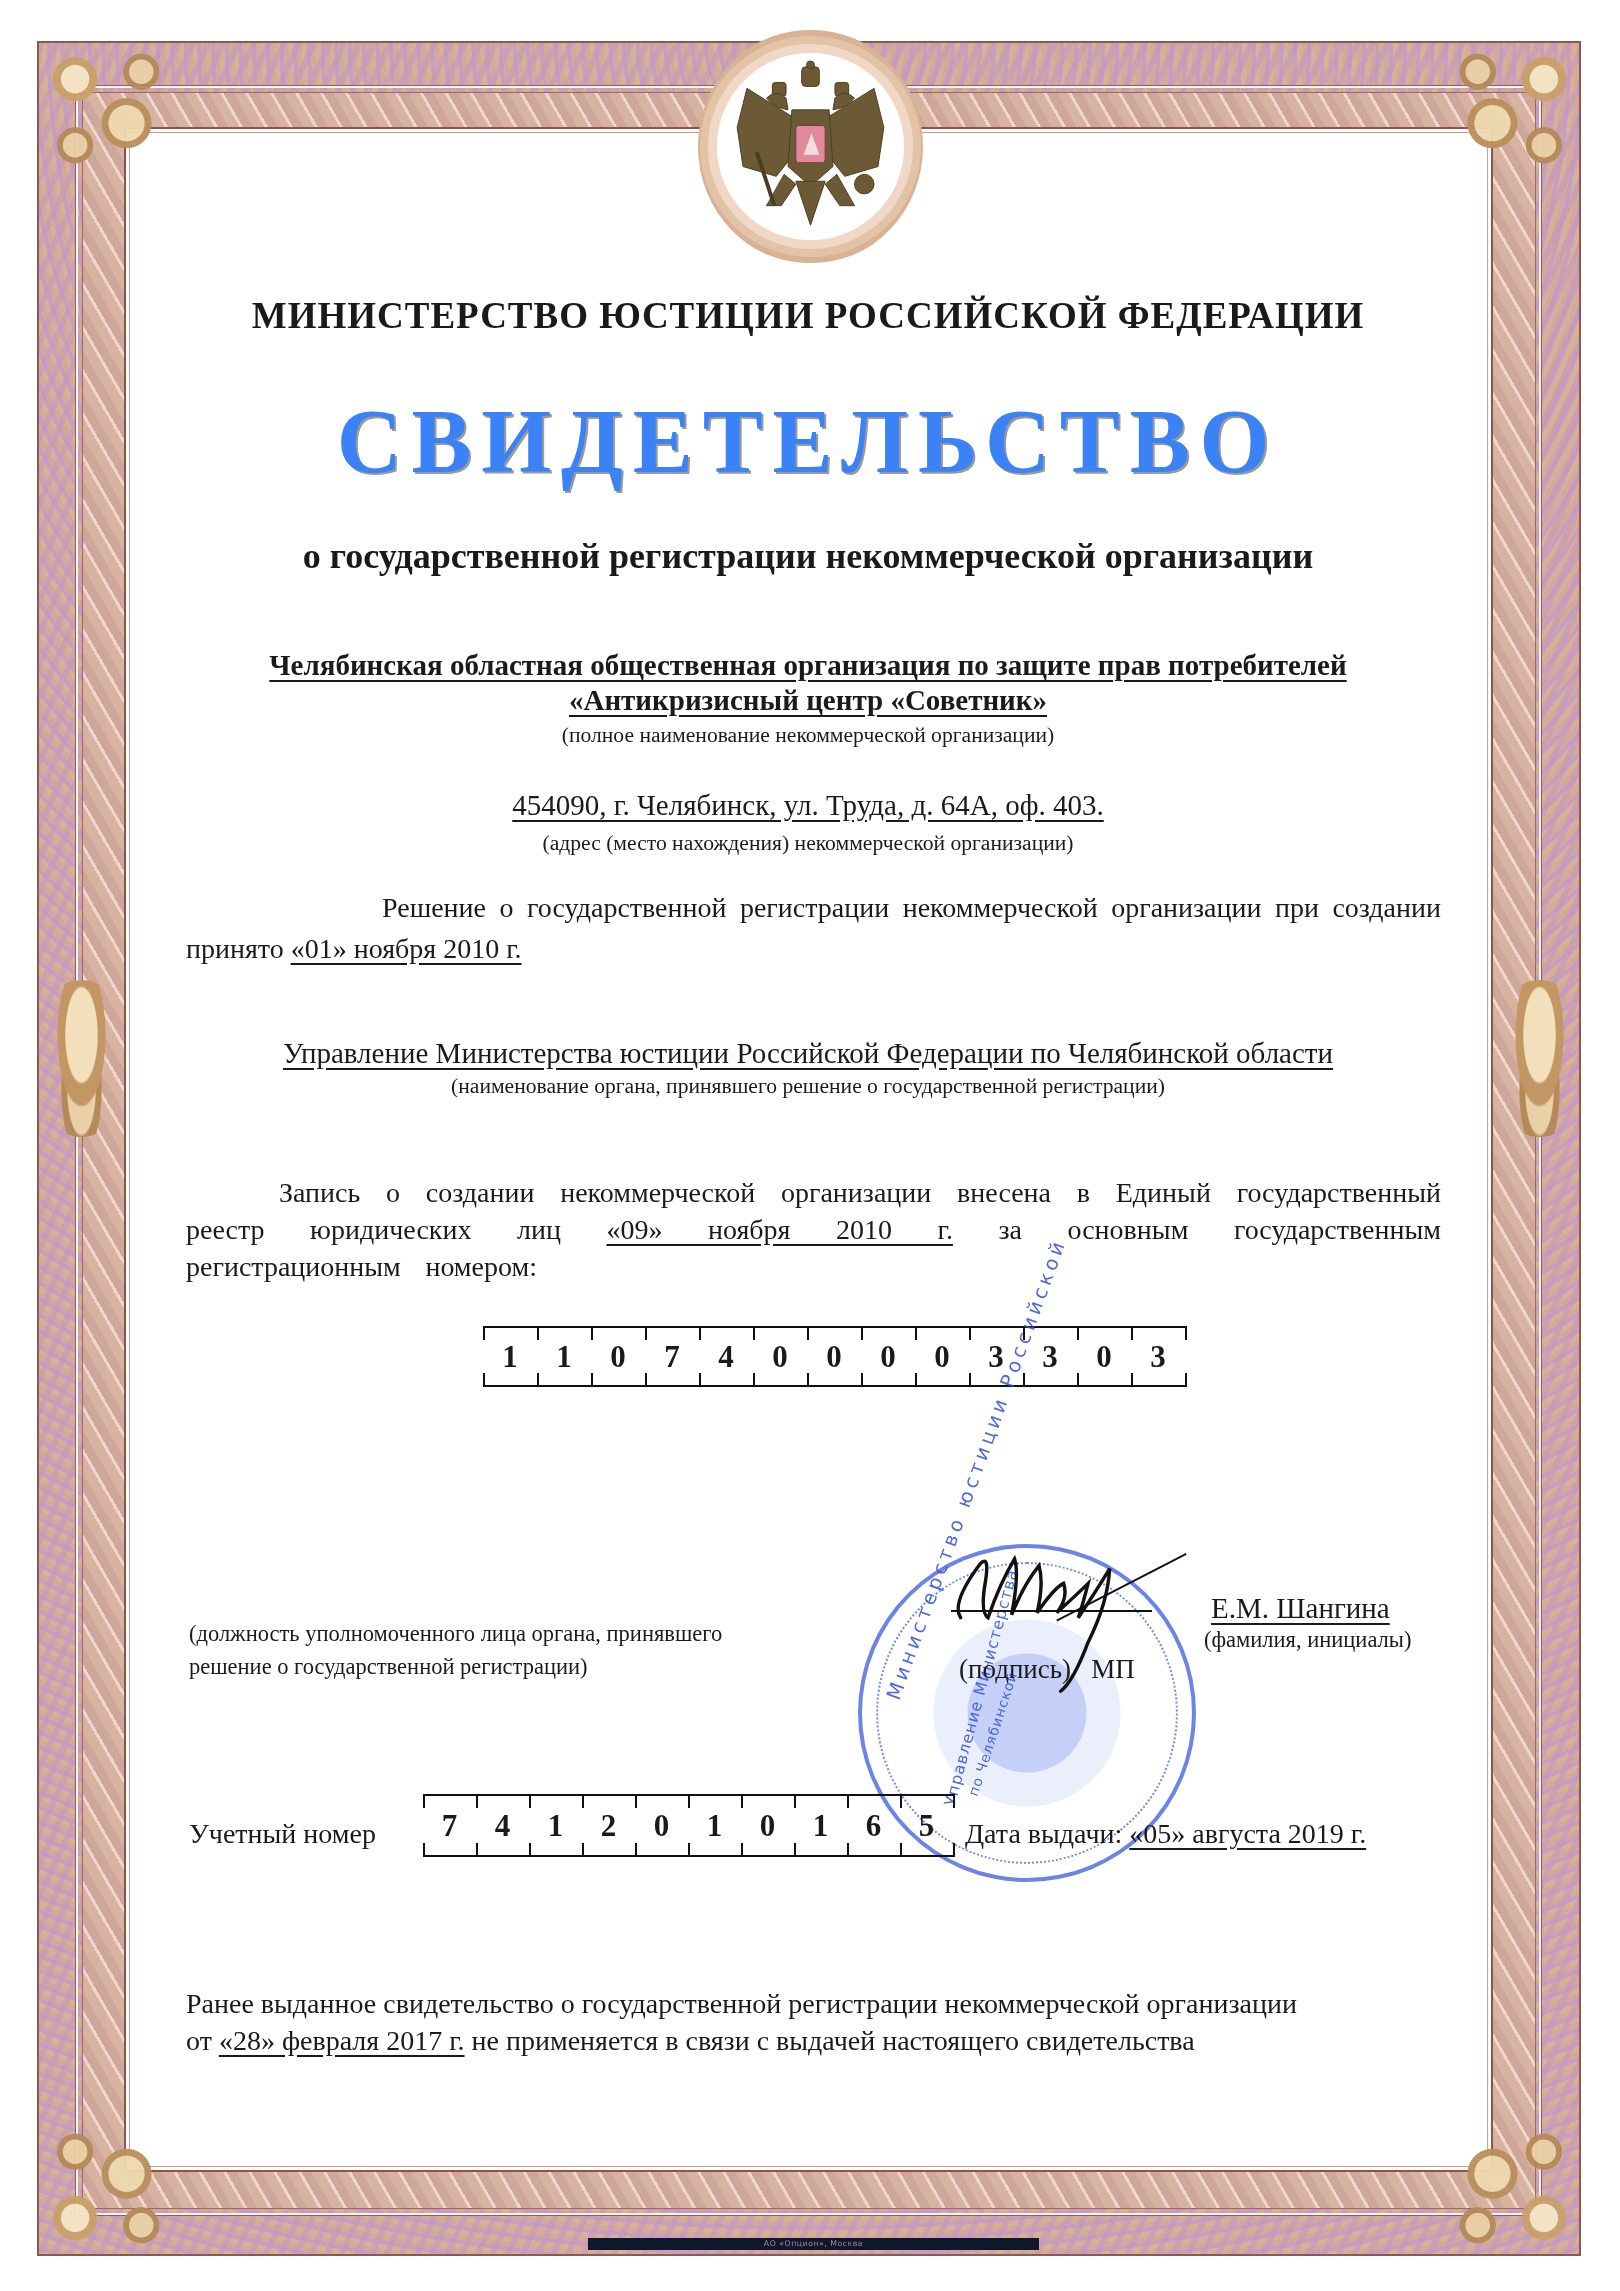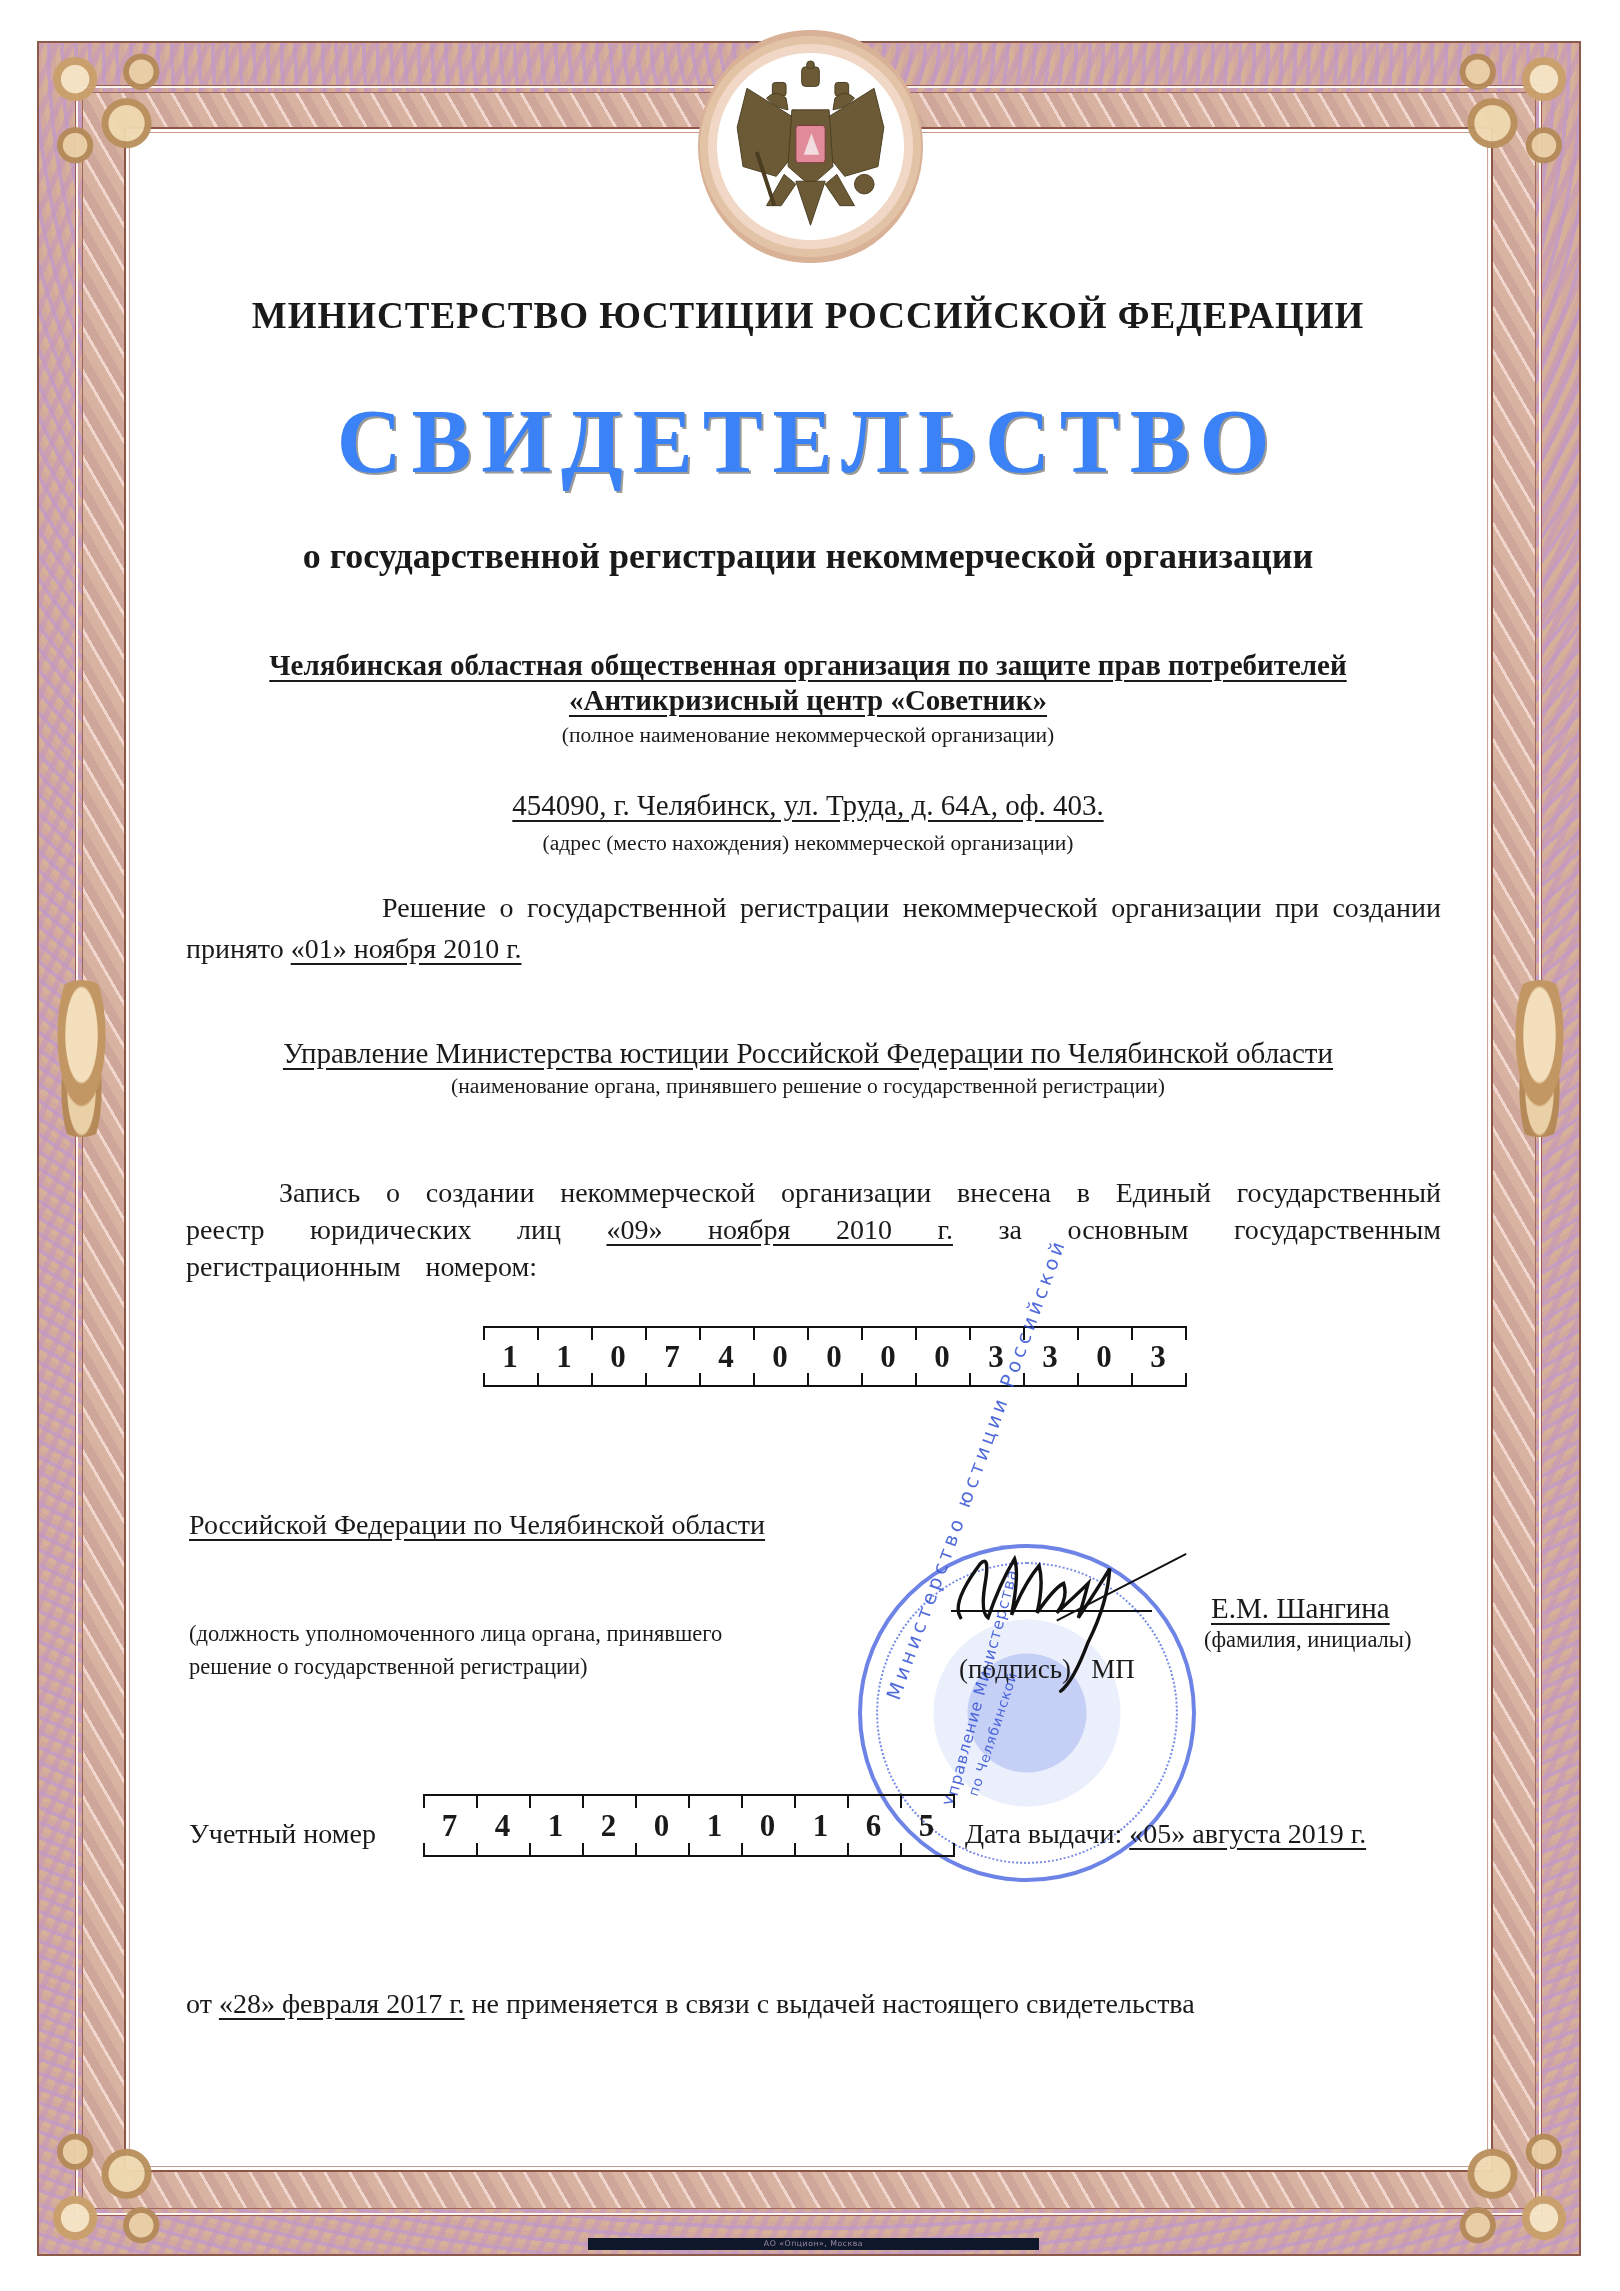--- a/index.html
+++ b/index.html
@@ -170,21 +170,20 @@
   <div class="cell">0</div>
   <div class="cell">0</div>
   <div class="cell">3</div>
   <div class="cell">3</div>
   <div class="cell">0</div>
   <div class="cell">3</div>
   <div class="end"></div>
 </div>
 
 <div class="abs sign-block">
-  <div class="u">Российской Федерации по Челябинской области</div>
 </div>
 <div class="abs sign-hint">
   <div>(должность уполномоченного лица органа, принявшего</div>
   <div>решение о государственной регистрации)</div>
 </div>
 
 <div class="abs stamp">
   <div class="stamp-ring"></div>
   <div class="stamp-text" style="left:19.6px; top:147px; transform:rotate(-70deg); transform-origin:left top;">Министерство юстиции Российской</div>
   <div class="stamp-text" style="left:78px; top:255px; font-size:15.7px; letter-spacing:1px; transform:rotate(-75deg); transform-origin:left top;">Управление Министерства</div>
@@ -210,17 +209,18 @@
   <div class="cell">1</div>
   <div class="cell">0</div>
   <div class="cell">1</div>
   <div class="cell">6</div>
   <div class="cell">5</div>
   <div class="end"></div>
 </div>
 <div class="abs issue"><span>Дата выдачи: </span><span class="u">«05» августа  2019 г.</span></div>
 
 <div class="abs para prev">
+  <div>Ранее выданное свидетельство о государственной регистрации некоммерческой организации</div>
   <div><span>от </span><span class="u">«28»  февраля 2017 г.</span><span> не применяется в связи с выдачей настоящего свидетельства</span></div>
 </div>
 
 <div class="abs imprint">АО «Опцион», Москва</div>
 
 
 </body></html>

